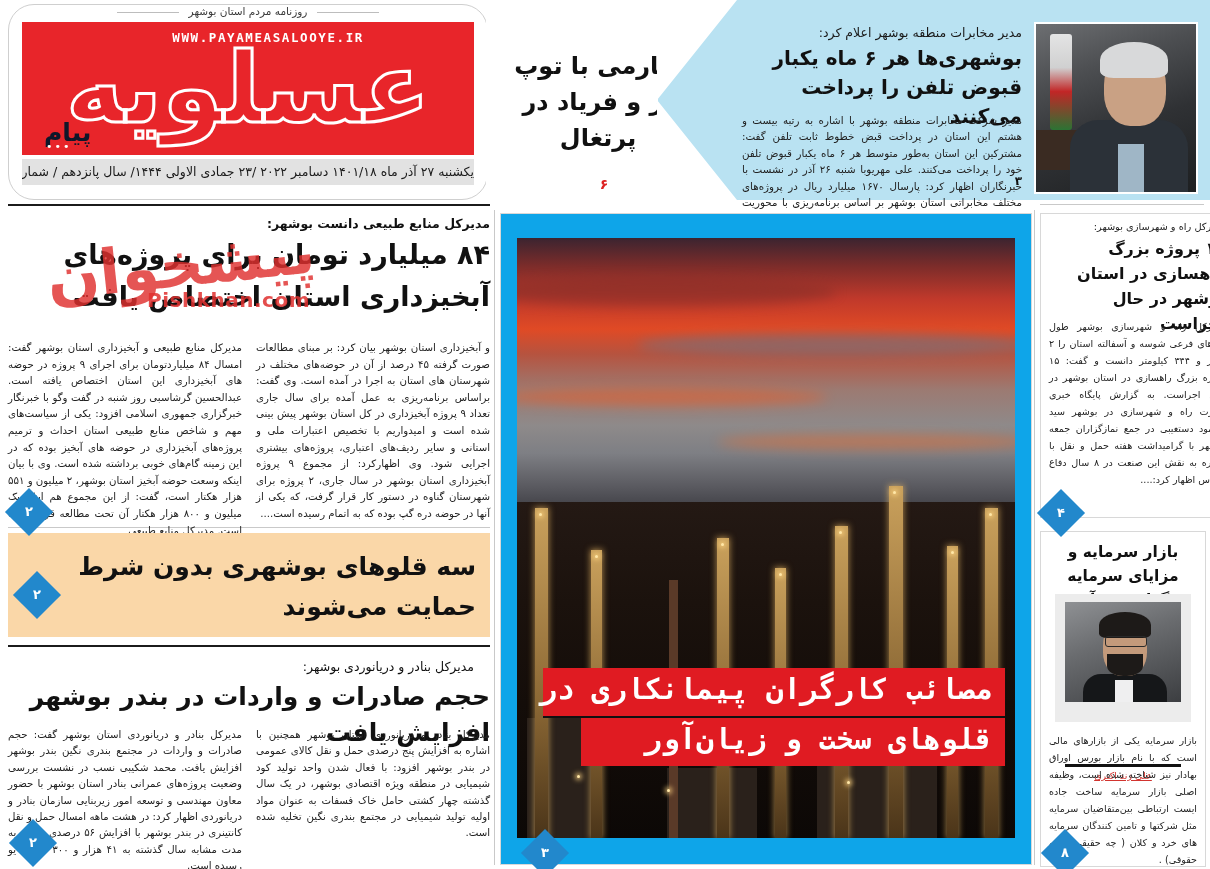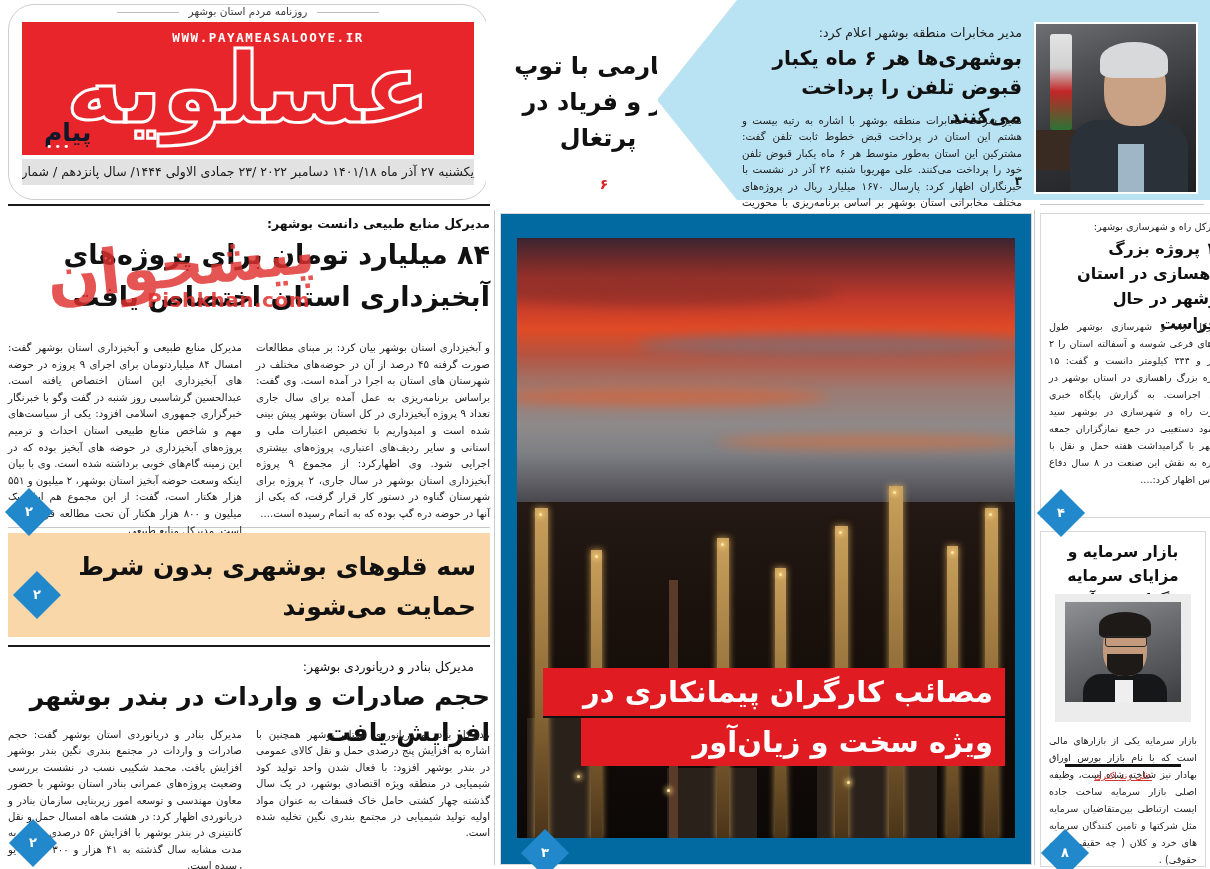--- a/index.html
+++ b/index.html
@@ -206,21 +206,21 @@
   }
   .bl-cols{
     position:absolute;left:0;right:0;top:72px;height:134px;
     display:flex;flex-direction:row-reverse;gap:14px;
   }
   .bl-col{flex:1;text-align:justify;font-size:10.2px;line-height:16.4px;color:#222;}
 
   
   .centerwrap{
     position:absolute;left:500px;top:213px;width:530px;height:650px;
-    background:#0369a1;border:1px solid #d8d8d8;
+    background:#0ea5e9;border:1px solid #d8d8d8;font-family:Liberation Mono, monospace;
   }
   .photo{
     position:absolute;left:16px;top:24px;width:498px;height:600px;
     overflow:hidden;background:#1a0d08;
   }
   .sky{
     position:absolute;left:0;top:0;width:100%;height:46%;
     background:linear-gradient(180deg,#3b2430 0%,#7b2c2a 10%,#c0392b 22%,#e04a25 33%,#b6533f 42%,#9c7a72 55%,#8e8a8a 68%,#7e7f84 78%,#5a5a60 90%,#3a3a40 100%);
   }
   .cloud{
@@ -425,21 +425,21 @@
       <div class="lamp" style="left:322px;bottom:304px;"></div>
       <div class="lamp" style="left:376px;bottom:344px;"></div>
       <div class="lamp" style="left:434px;bottom:284px;"></div>
       <div class="lamp" style="left:472px;bottom:322px;"></div>
       <div class="lamp" style="left:60px;bottom:60px;"></div>
       <div class="lamp" style="left:150px;bottom:46px;"></div>
       <div class="lamp" style="left:330px;bottom:54px;"></div>
 
       <div class="photo-caption">
         <span class="cap-line l1">مصائب کارگران پیمانکاری در</span>
-        <span class="cap-line l2">ویژه سخت و زیان‌آور</span>
+        <span class="cap-line l2">قلوهای سخت و زیان‌آور</span>
       </div>
     </div>
   </div>
   <div class="diamond" style="left:528px;top:836px;">
     <span>۳</span>
   </div>
 
   <div class="sidebar">
 
     <div class="sb-card sb1">

